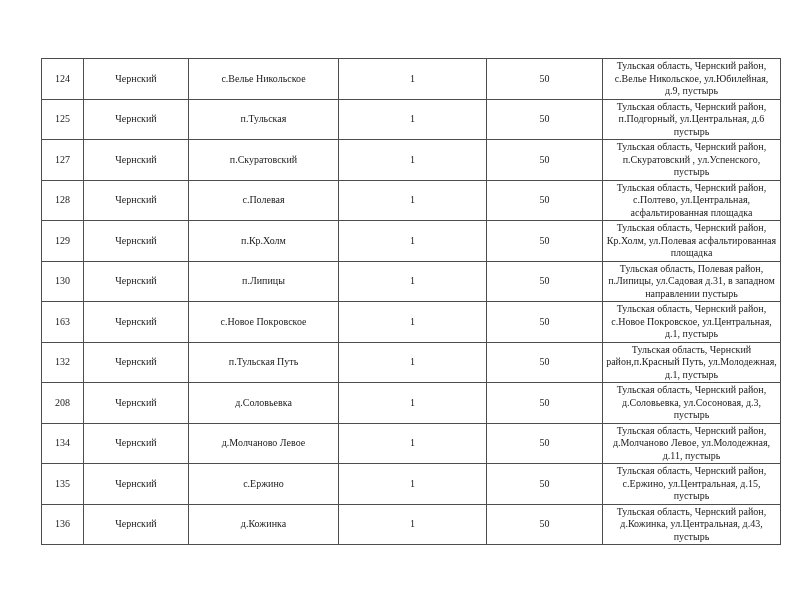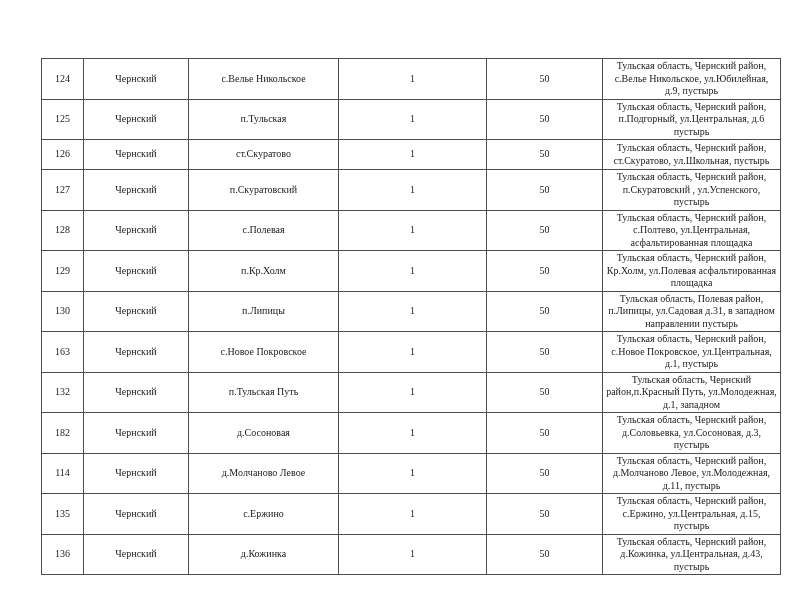--- a/index.html
+++ b/index.html
@@ -69,28 +69,20 @@
   </tr>
         <tr>
     <td>125</td>
     <td>Чернский</td>
     <td>п.Тульская</td>
     <td>1</td>
     <td>50</td>
     <td>Тульская область, Чернский район, п.Подгорный, ул.Центральная, д.6 пустырь</td>
   </tr>
         <tr>
-    <td>126</td>
-    <td>Чернский</td>
-    <td>ст.Скуратово</td>
-    <td>1</td>
-    <td>50</td>
-    <td>Тульская область, Чернский район, ст.Скуратово, ул.Школьная, пустырь</td>
-  </tr>
-        <tr>
     <td>127</td>
     <td>Чернский</td>
     <td>п.Скуратовский</td>
     <td>1</td>
     <td>50</td>
     <td>Тульская область, Чернский район, п.Скуратовский , ул.Успенского, пустырь</td>
   </tr>
         <tr>
     <td>128</td>
     <td>Чернский</td>
@@ -122,32 +114,32 @@
     <td>1</td>
     <td>50</td>
     <td>Тульская область, Чернский район, с.Новое Покровское, ул.Центральная, д.1, пустырь</td>
   </tr>
         <tr>
     <td>132</td>
     <td>Чернский</td>
     <td>п.Тульская Путь</td>
     <td>1</td>
     <td>50</td>
-    <td>Тульская область, Чернский район,п.Красный Путь, ул.Молодежная, д.1, западном</td>
+    <td>Тульская область, Чернский район,п.Красный Путь, ул.Молодежная, д.1, пустырь</td>
   </tr>
         <tr>
-    <td>182</td>
+    <td>208</td>
     <td>Чернский</td>
-    <td>д.Сосоновая</td>
+    <td>д.Соловьевка</td>
     <td>1</td>
     <td>50</td>
     <td>Тульская область, Чернский район, д.Соловьевка, ул.Сосоновая, д.3, пустырь</td>
   </tr>
         <tr>
-    <td>114</td>
+    <td>134</td>
     <td>Чернский</td>
     <td>д.Молчаново Левое</td>
     <td>1</td>
     <td>50</td>
     <td>Тульская область, Чернский район, д.Молчаново Левое, ул.Молодежная, д.11, пустырь</td>
   </tr>
         <tr>
     <td>135</td>
     <td>Чернский</td>
     <td>с.Ержино</td>

